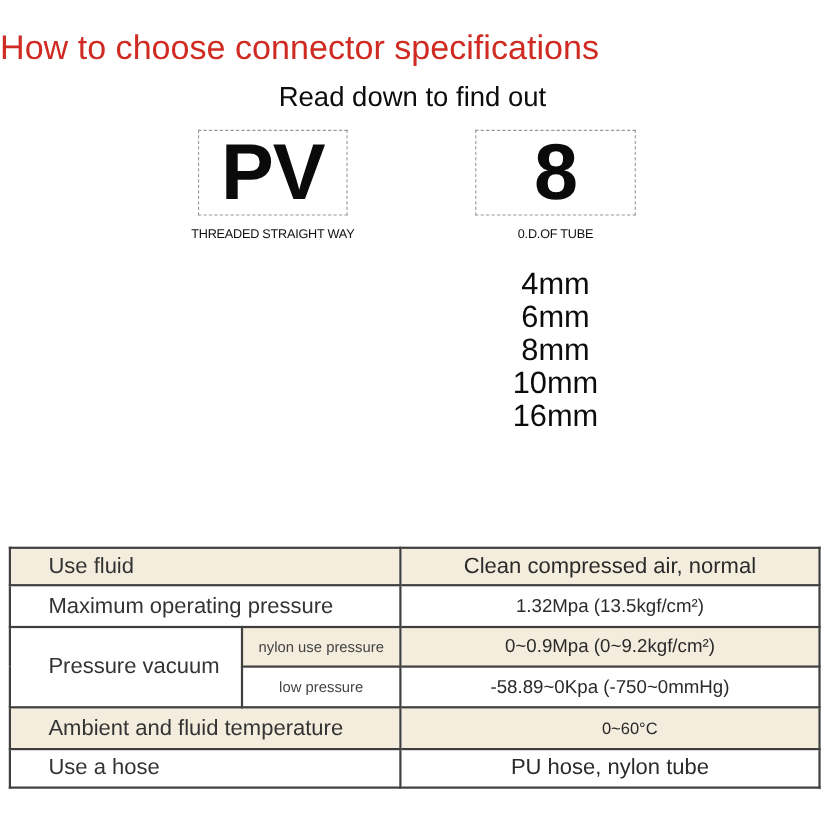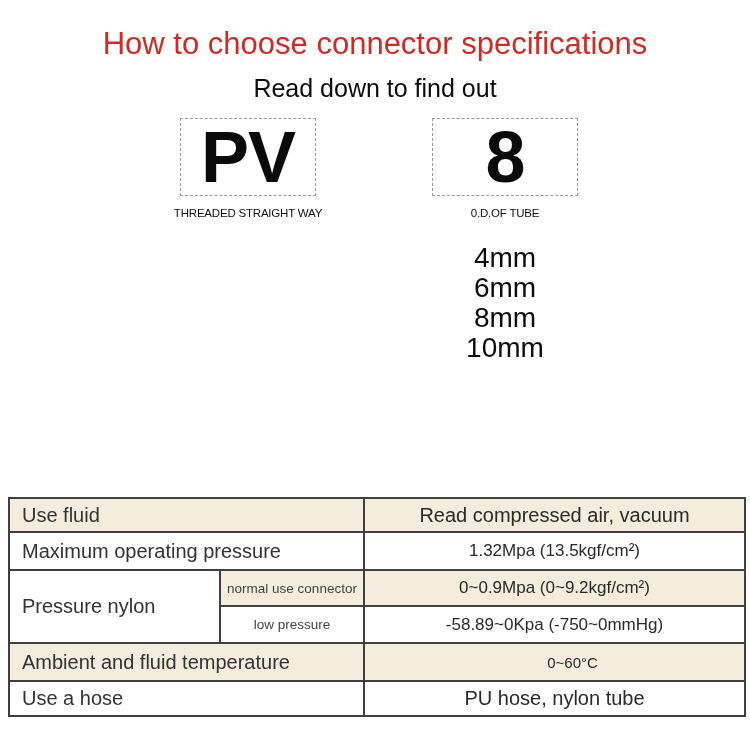--- a/index.html
+++ b/index.html
@@ -9,21 +9,21 @@
   }
   *{margin:0;padding:0;box-sizing:border-box;}
   html,body{background:#ffffff;}
   body{
     width:750px;height:750px;position:relative;overflow:hidden;
     font-family:"Liberation Sans","DejaVu Sans",sans-serif;
     color:#0d0d0d;
   }
   .page-title{
     position:absolute;top:26px;left:0;width:750px;
-    text-align:center;font-size:31px;font-weight:400;
+    text-align:left;font-size:31px;font-weight:400;
     color:var(--accent);letter-spacing:0;
   }
   .page-subtitle{
     position:absolute;top:74px;left:0;width:750px;
     text-align:center;font-size:25px;color:#0c0c0c;
   }
   .code-box{
     position:absolute;top:118px;height:78px;
     border:1px dashed #9a9a9a;background:#fff;
     display:flex;align-items:center;justify-content:center;
@@ -50,21 +50,21 @@
   .spec-table{
     position:absolute;left:8px;top:497px;
     border-collapse:collapse;table-layout:fixed;width:736px;
   }
   .spec-table td{
     border:2px solid var(--border);
     vertical-align:middle;
     overflow:hidden;white-space:nowrap;
   }
   .spec-table .label{
-    text-align:left;padding-left:12px;font-size:20px;color:#333;
+    text-align:left;padding-left:34px;font-size:20px;color:#333;
   }
   .spec-table .sublabel{
     text-align:center;font-size:13.5px;color:#444;
   }
   .spec-table .value{
     text-align:center;font-size:20px;color:#2a2a2a;
   }
   .spec-table .value.small{font-size:17px;}
   .spec-table .value.tiny{font-size:15px;padding-left:36px;}
   .tint{background:var(--tint);}
@@ -85,40 +85,41 @@
 <div class="code-box size">
   <span class="code-text">8</span>
 </div>
 <div class="box-caption size">0.D.OF TUBE</div>
 
 <div class="size-options">
   <div class="size-option">4mm</div>
   <div class="size-option">6mm</div>
   <div class="size-option">8mm</div>
   <div class="size-option">10mm</div>
+  <div class="size-option">16mm</div>
 </div>
 
 <table class="spec-table">
   <colgroup>
       <col style="width:211px">
       <col style="width:144px">
       <col style="width:381px">
     </colgroup>
   <tbody>
       <tr class="r1">
     <td colspan="2" class="label tint">Use fluid</td>
-    <td class="value tint">Read compressed air, vacuum</td>
+    <td class="value tint">Clean compressed air, normal</td>
   </tr>
   <tr class="r2">
     <td colspan="2" class="label">Maximum operating pressure</td>
     <td class="value small">1.32Mpa (13.5kgf/cm²)</td>
   </tr>
   <tr class="r3">
-    <td rowspan="2" class="label">Pressure nylon</td>
-    <td class="sublabel tint">normal use connector</td>
+    <td rowspan="2" class="label">Pressure vacuum</td>
+    <td class="sublabel tint">nylon use pressure</td>
     <td class="value small tint">0~0.9Mpa (0~9.2kgf/cm²)</td>
   </tr>
   <tr class="r4">
     <td class="sublabel">low pressure</td>
     <td class="value small">-58.89~0Kpa (-750~0mmHg)</td>
   </tr>
   <tr class="r5">
     <td colspan="2" class="label tint">Ambient and fluid temperature</td>
     <td class="value tiny tint">0~60°C</td>
   </tr>

